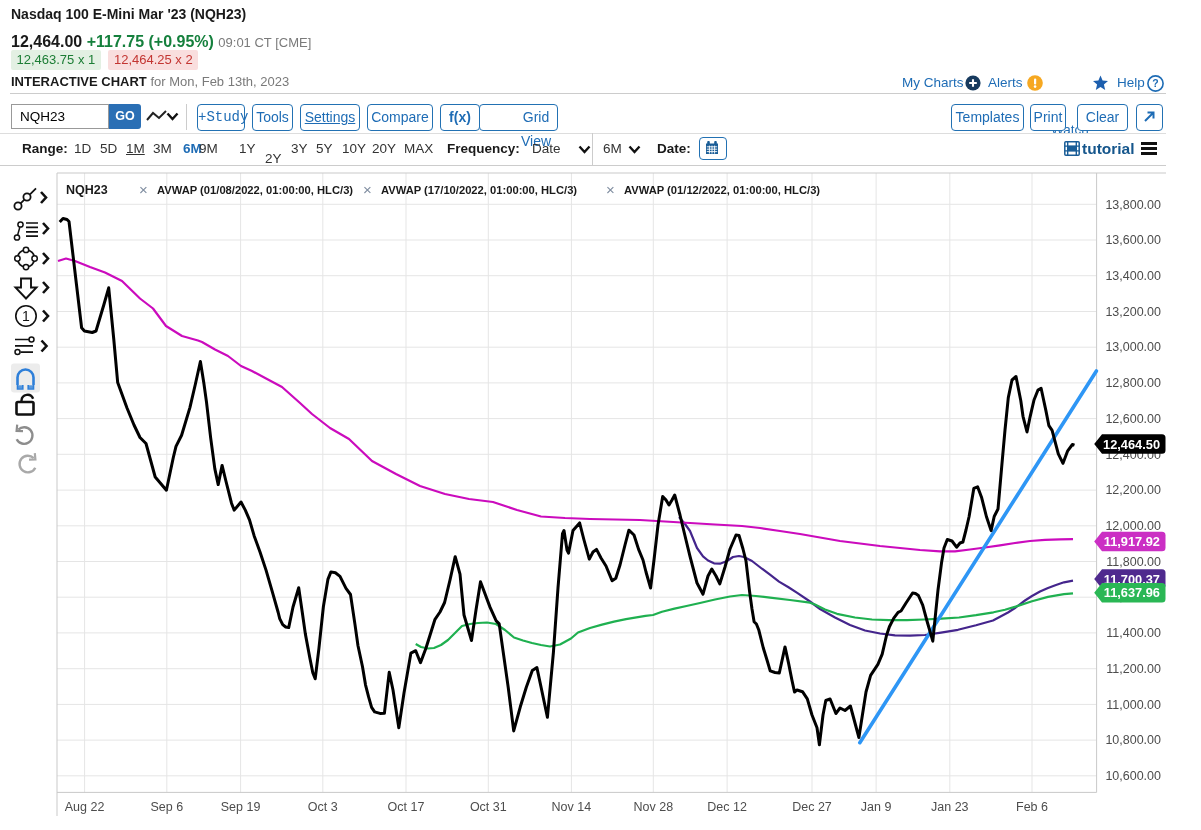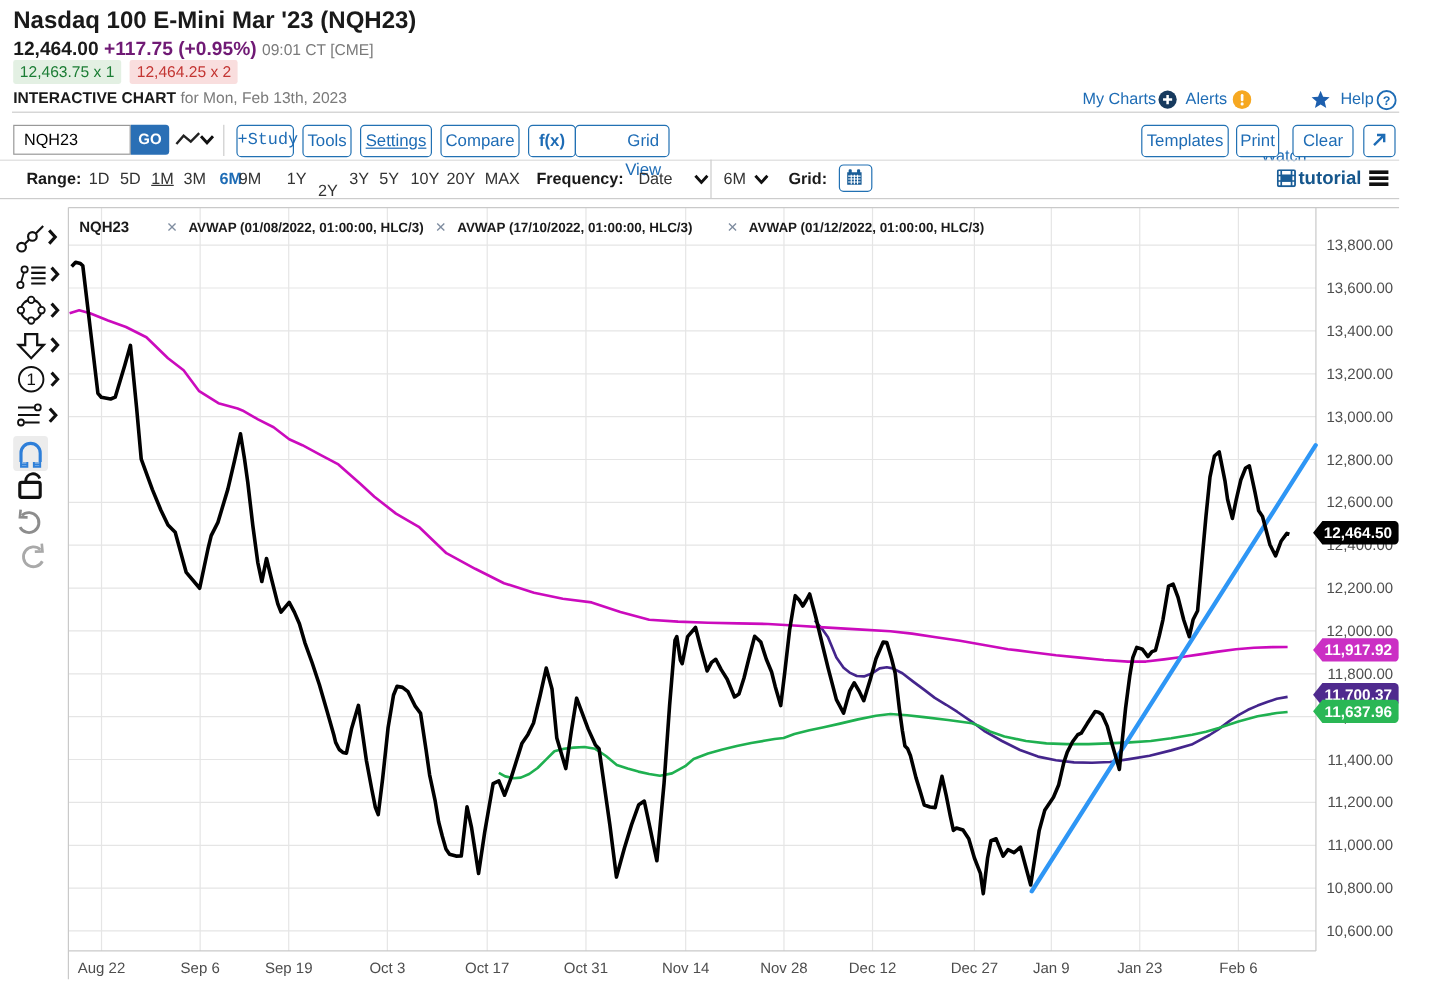--- a/index.html
+++ b/index.html
@@ -4,22 +4,22 @@
 html,body{margin:0;padding:0;}
 #page{position:relative;width:1201px;height:830px;background:#fff;font-family:"Liberation Sans",sans-serif;overflow:hidden;}
 .abs{position:absolute;}
 .hline{position:absolute;height:1px;background:#ccc;}
 .btn{position:absolute;box-sizing:border-box;height:27px;top:104px;border:1.5px solid #2271b3;border-radius:4px;color:#1e6cb5;font-size:14px;text-align:center;line-height:24px;background:#fff;}
 .rng{position:absolute;top:141px;font-size:13.5px;color:#333;}
 </style></head>
 <body>
 <div id="page">
 
-<div class="abs" style="left:11px;top:6px;font-size:20px;font-weight:bold;color:#1a1a1a;">Nasdaq 100 E-Mini Mar '23 (NQH23)</div>
-<div class="abs" style="left:11px;top:33px;font-size:16px;color:#1a1a1a;"><b>12,464.00</b> <b style="color:#701a75;">+117.75 (+0.95%)</b> <span style="font-size:13px;color:#7a7a7a;">09:01 CT [CME]</span></div>
+<div class="abs" style="left:11px;top:6px;font-size:14px;font-weight:bold;color:#1a1a1a;">Nasdaq 100 E-Mini Mar '23 (NQH23)</div>
+<div class="abs" style="left:11px;top:33px;font-size:16px;color:#1a1a1a;"><b>12,464.00</b> <b style="color:#15803d;">+117.75 (+0.95%)</b> <span style="font-size:13px;color:#7a7a7a;">09:01 CT [CME]</span></div>
 <div class="abs" style="left:11px;top:52px;font-size:13px;">
  <span style="background:#e3f0e3;color:#1c7d35;padding:2px 5.5px 3px 5.5px;border-radius:2px;">12,463.75 x 1</span>
  <span style="background:#f9dede;color:#c33532;padding:2px 5.5px 3px 5.5px;border-radius:2px;margin-left:4px;">12,464.25 x 2</span>
 </div>
 <div class="abs" style="left:11px;top:74px;font-size:13px;color:#7a7a7a;"><b style="color:#1a1a1a;">INTERACTIVE CHART</b> for Mon, Feb 13th, 2023</div>
 <div class="abs" style="left:902px;top:74.5px;font-size:13.5px;color:#1e6cb5;height:18px;">
  <span style="position:absolute;left:0px;white-space:nowrap;">My Charts</span>
  <svg style="position:absolute;left:62.5px;top:0.5px;" width="16" height="16" viewBox="0 0 16 16">
         <circle cx="8" cy="8" r="7.6" fill="#173a5e"></circle>
         <path d="M8 4.2v7.6M4.2 8h7.6" stroke="#fff" stroke-width="2.1"></path>
@@ -82,21 +82,21 @@
 <div class="rng" style="left:447px;font-weight:bold;color:#1a1a1a;">Frequency:</div>
 <div class="rng" style="left:532px;">Date</div>
 <svg class="abs" style="left:578px;top:145px;" width="13" height="9" viewBox="0 0 13 9">
       <path d="M1.5 1.5 L6.5 7 L11.5 1.5" fill="none" stroke="#111" stroke-width="2.4"></path>
     </svg>
 <div class="abs" style="left:592px;top:133px;width:1px;height:32px;background:#ccc;"></div>
 <div class="rng" style="left:603px;">6M</div>
 <svg class="abs" style="left:628px;top:145px;" width="13" height="9" viewBox="0 0 13 9">
       <path d="M1.5 1.5 L6.5 7 L11.5 1.5" fill="none" stroke="#111" stroke-width="2.4"></path>
     </svg>
-<div class="rng" style="left:657px;font-weight:bold;color:#1a1a1a;">Grid:</div>
+<div class="rng" style="left:657px;font-weight:bold;color:#1a1a1a;">Date:</div>
 <div class="abs" style="left:698.5px;top:136.5px;width:28px;height:23px;box-sizing:border-box;border:1.5px solid #2271b3;border-radius:4px;">
 <svg width="16" height="16" viewBox="0 0 16 16" style="margin:2.5px 0 0 4.5px;">
         <path d="M2 3.5 h12 v10.5 h-12 z" fill="#1a5d97"></path>
         <rect x="3.2" y="1" width="2.6" height="4" rx="1" fill="#1a5d97"></rect>
         <rect x="10.2" y="1" width="2.6" height="4" rx="1" fill="#1a5d97"></rect>
         <path d="M2.8 6.8 h10.4 M2.8 9.2 h10.4 M2.8 11.6 h10.4 M5.4 5.6 v8 M8 5.6 v8 M10.6 5.6 v8" stroke="#fff" stroke-width="0.9"></path>
       </svg>
 </div>
 <svg class="abs" style="left:1064px;top:141px;" width="16" height="15" viewBox="0 0 16 15">
       <rect x="0.8" y="0.8" width="14.4" height="13.4" rx="1" fill="none" stroke="#1a5d97" stroke-width="1.5"></rect>

